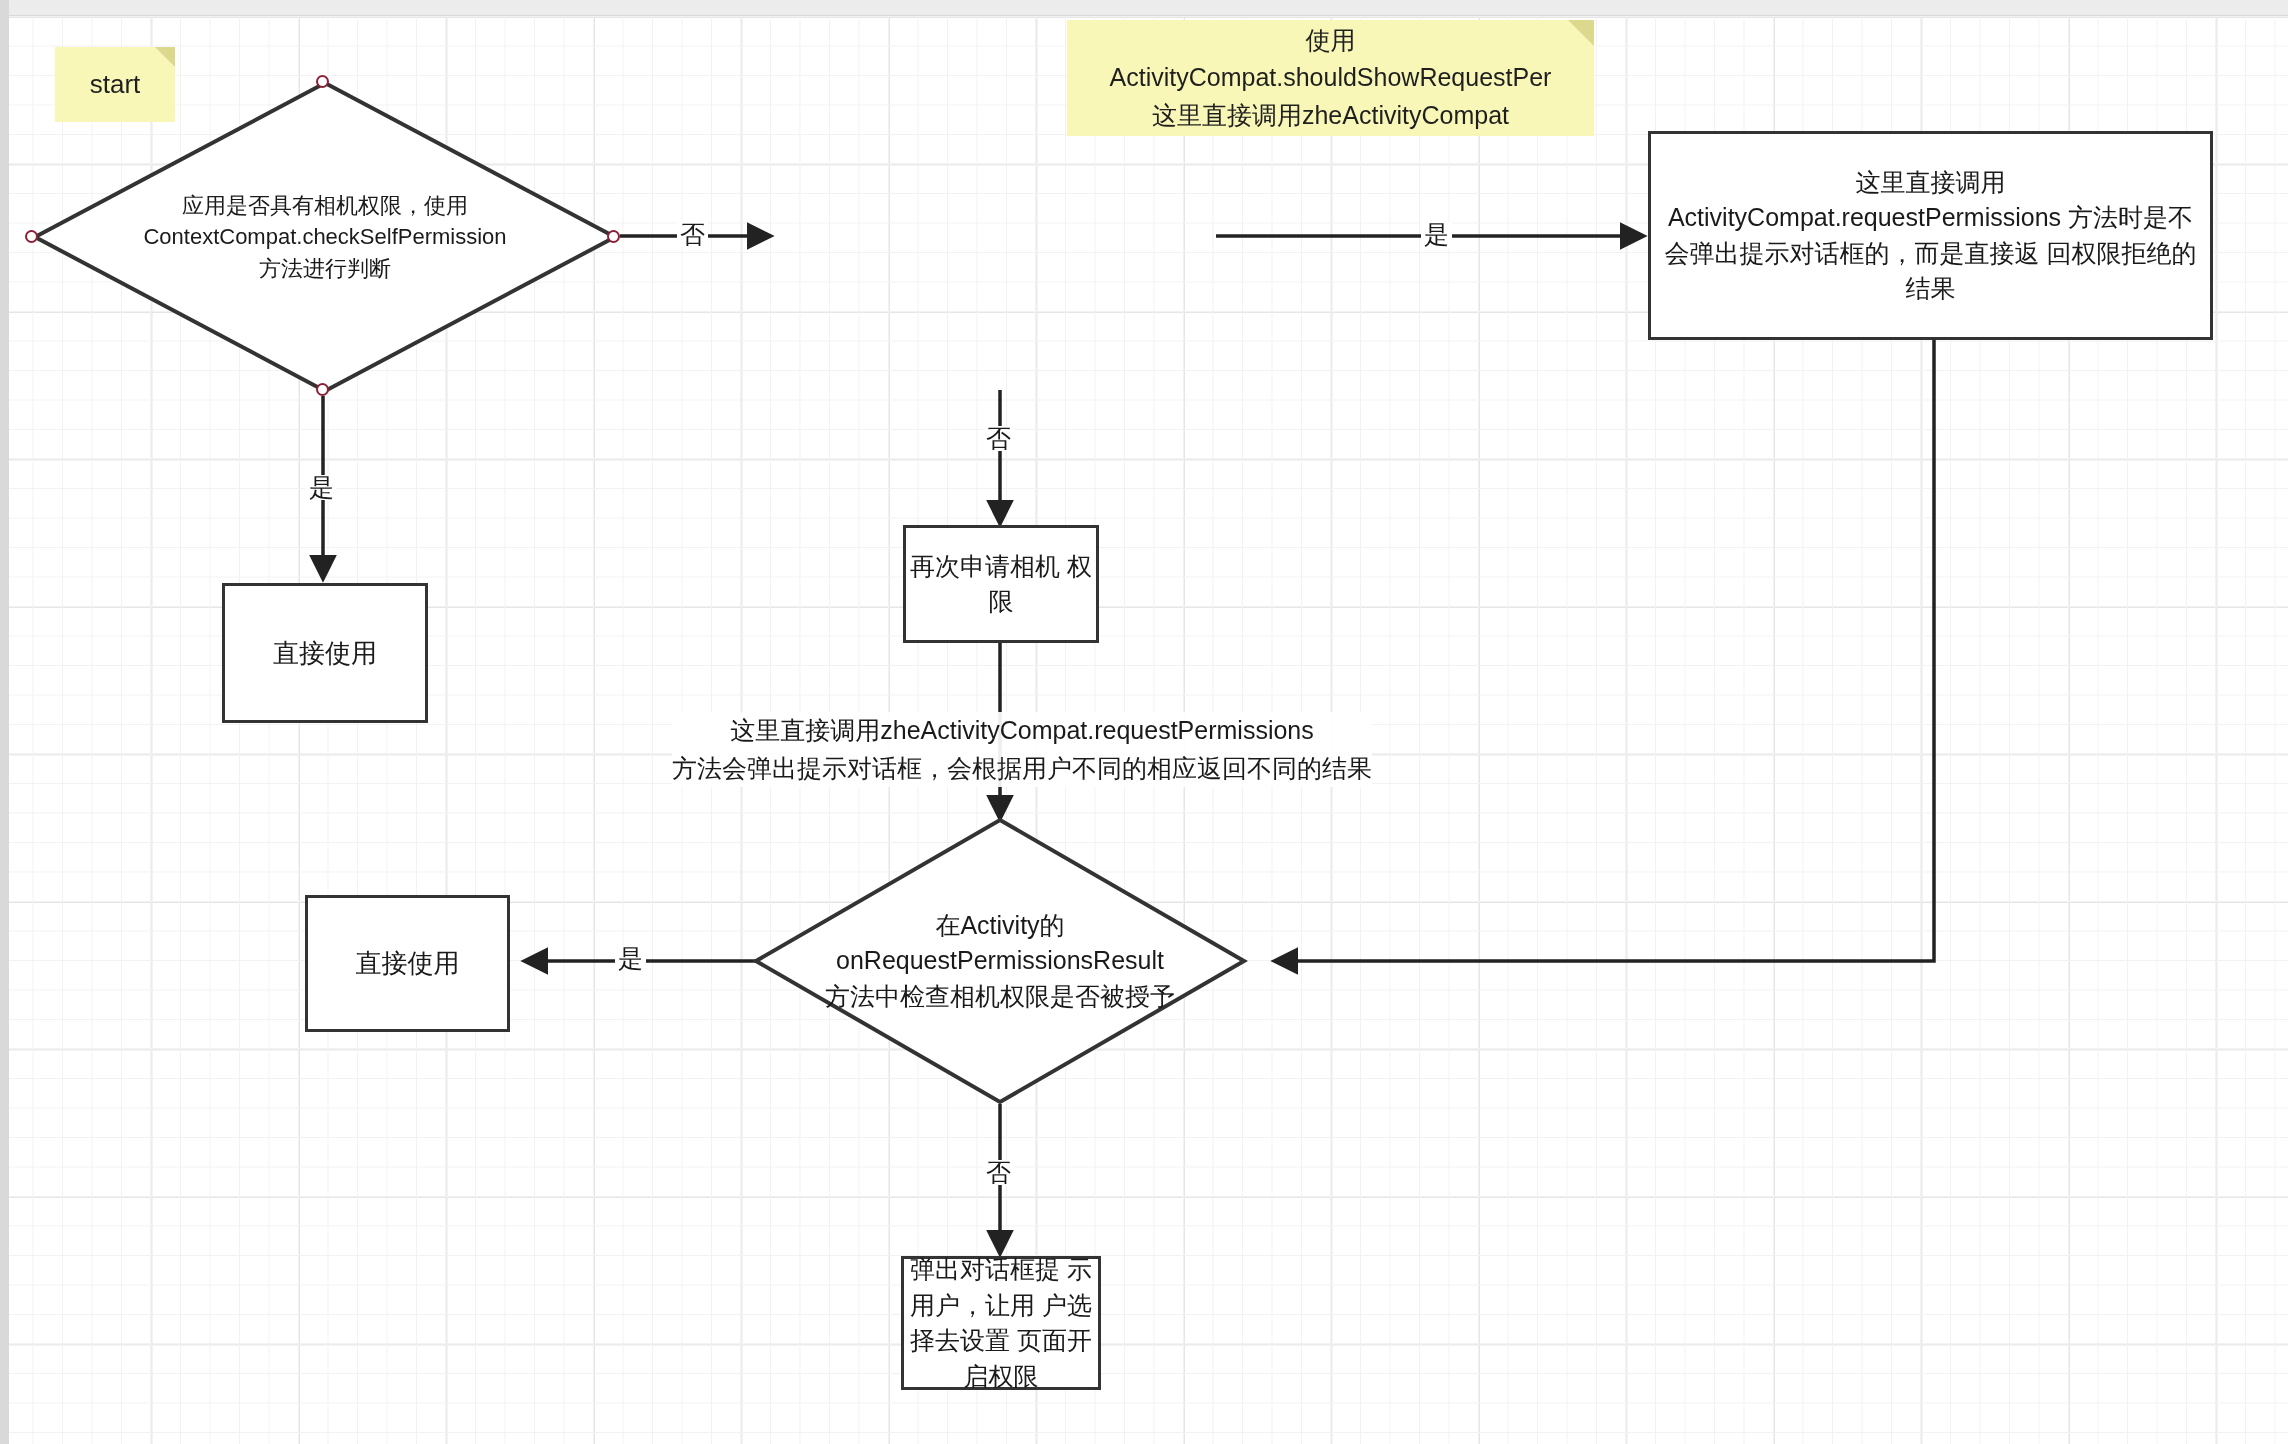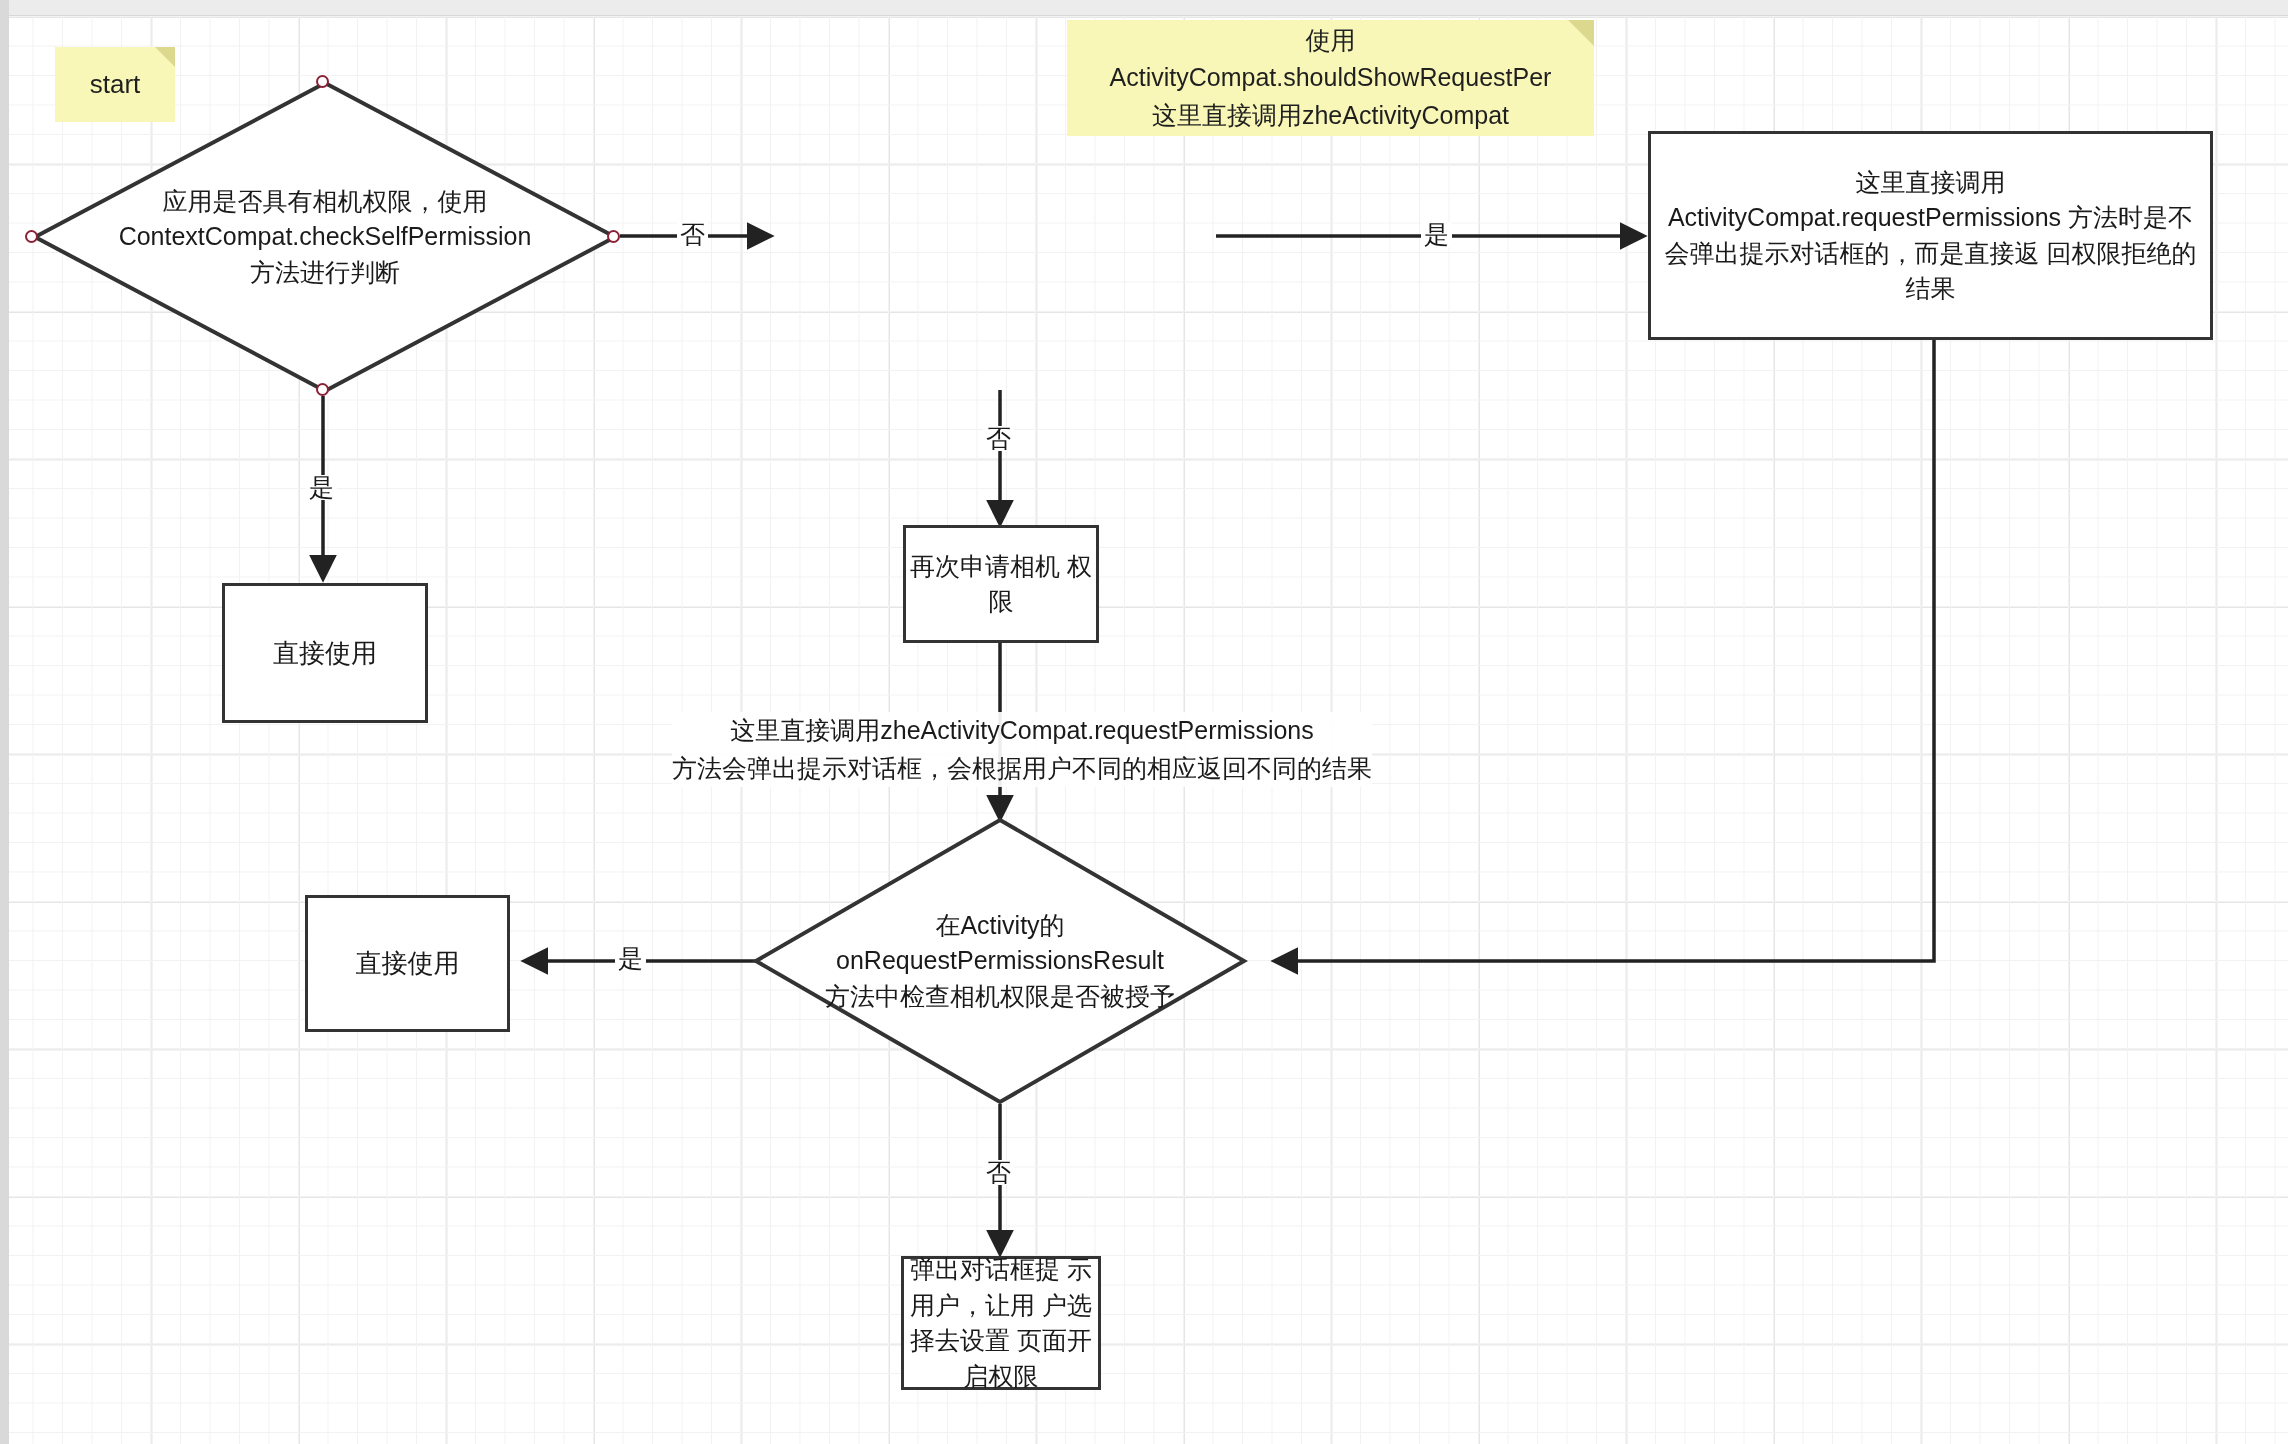--- a/index.html
+++ b/index.html
@@ -182,21 +182,21 @@
     <span class="fold"></span>
     <span>使用
 ActivityCompat.shouldShowRequestPer
 这里直接调用zheActivityCompat</span>
   </div>
 
   <div class="diamond-wrap" style="left:30px; top:78px; width:590px; height:318px;">
     <svg width="590" height="318" viewBox="0 0 590 318" xmlns="http://www.w3.org/2000/svg">
       <polygon points="295,5 585,159 295,313 5,159" fill="#ffffff" stroke="#333333" stroke-width="4"></polygon>
     </svg>
-    <div class="diamond-text" style="font-size:25px;">应用是否具有相机权限，使用
+    <div class="diamond-text" style="font-size:22px;">应用是否具有相机权限，使用
 ContextCompat.checkSelfPermission
 方法进行判断</div>
   </div>
   <div class="port" style="left:316px; top:75px;"></div>
   <div class="port" style="left:25px; top:230px;"></div>
   <div class="port" style="left:607px; top:230px;"></div>
   <div class="port" style="left:316px; top:383px;"></div>
 
   <div class="node rect-node" style="left:222px; top:583px; width:206px; height:140px; font-size:26px;">
     <span>直接使用</span>

